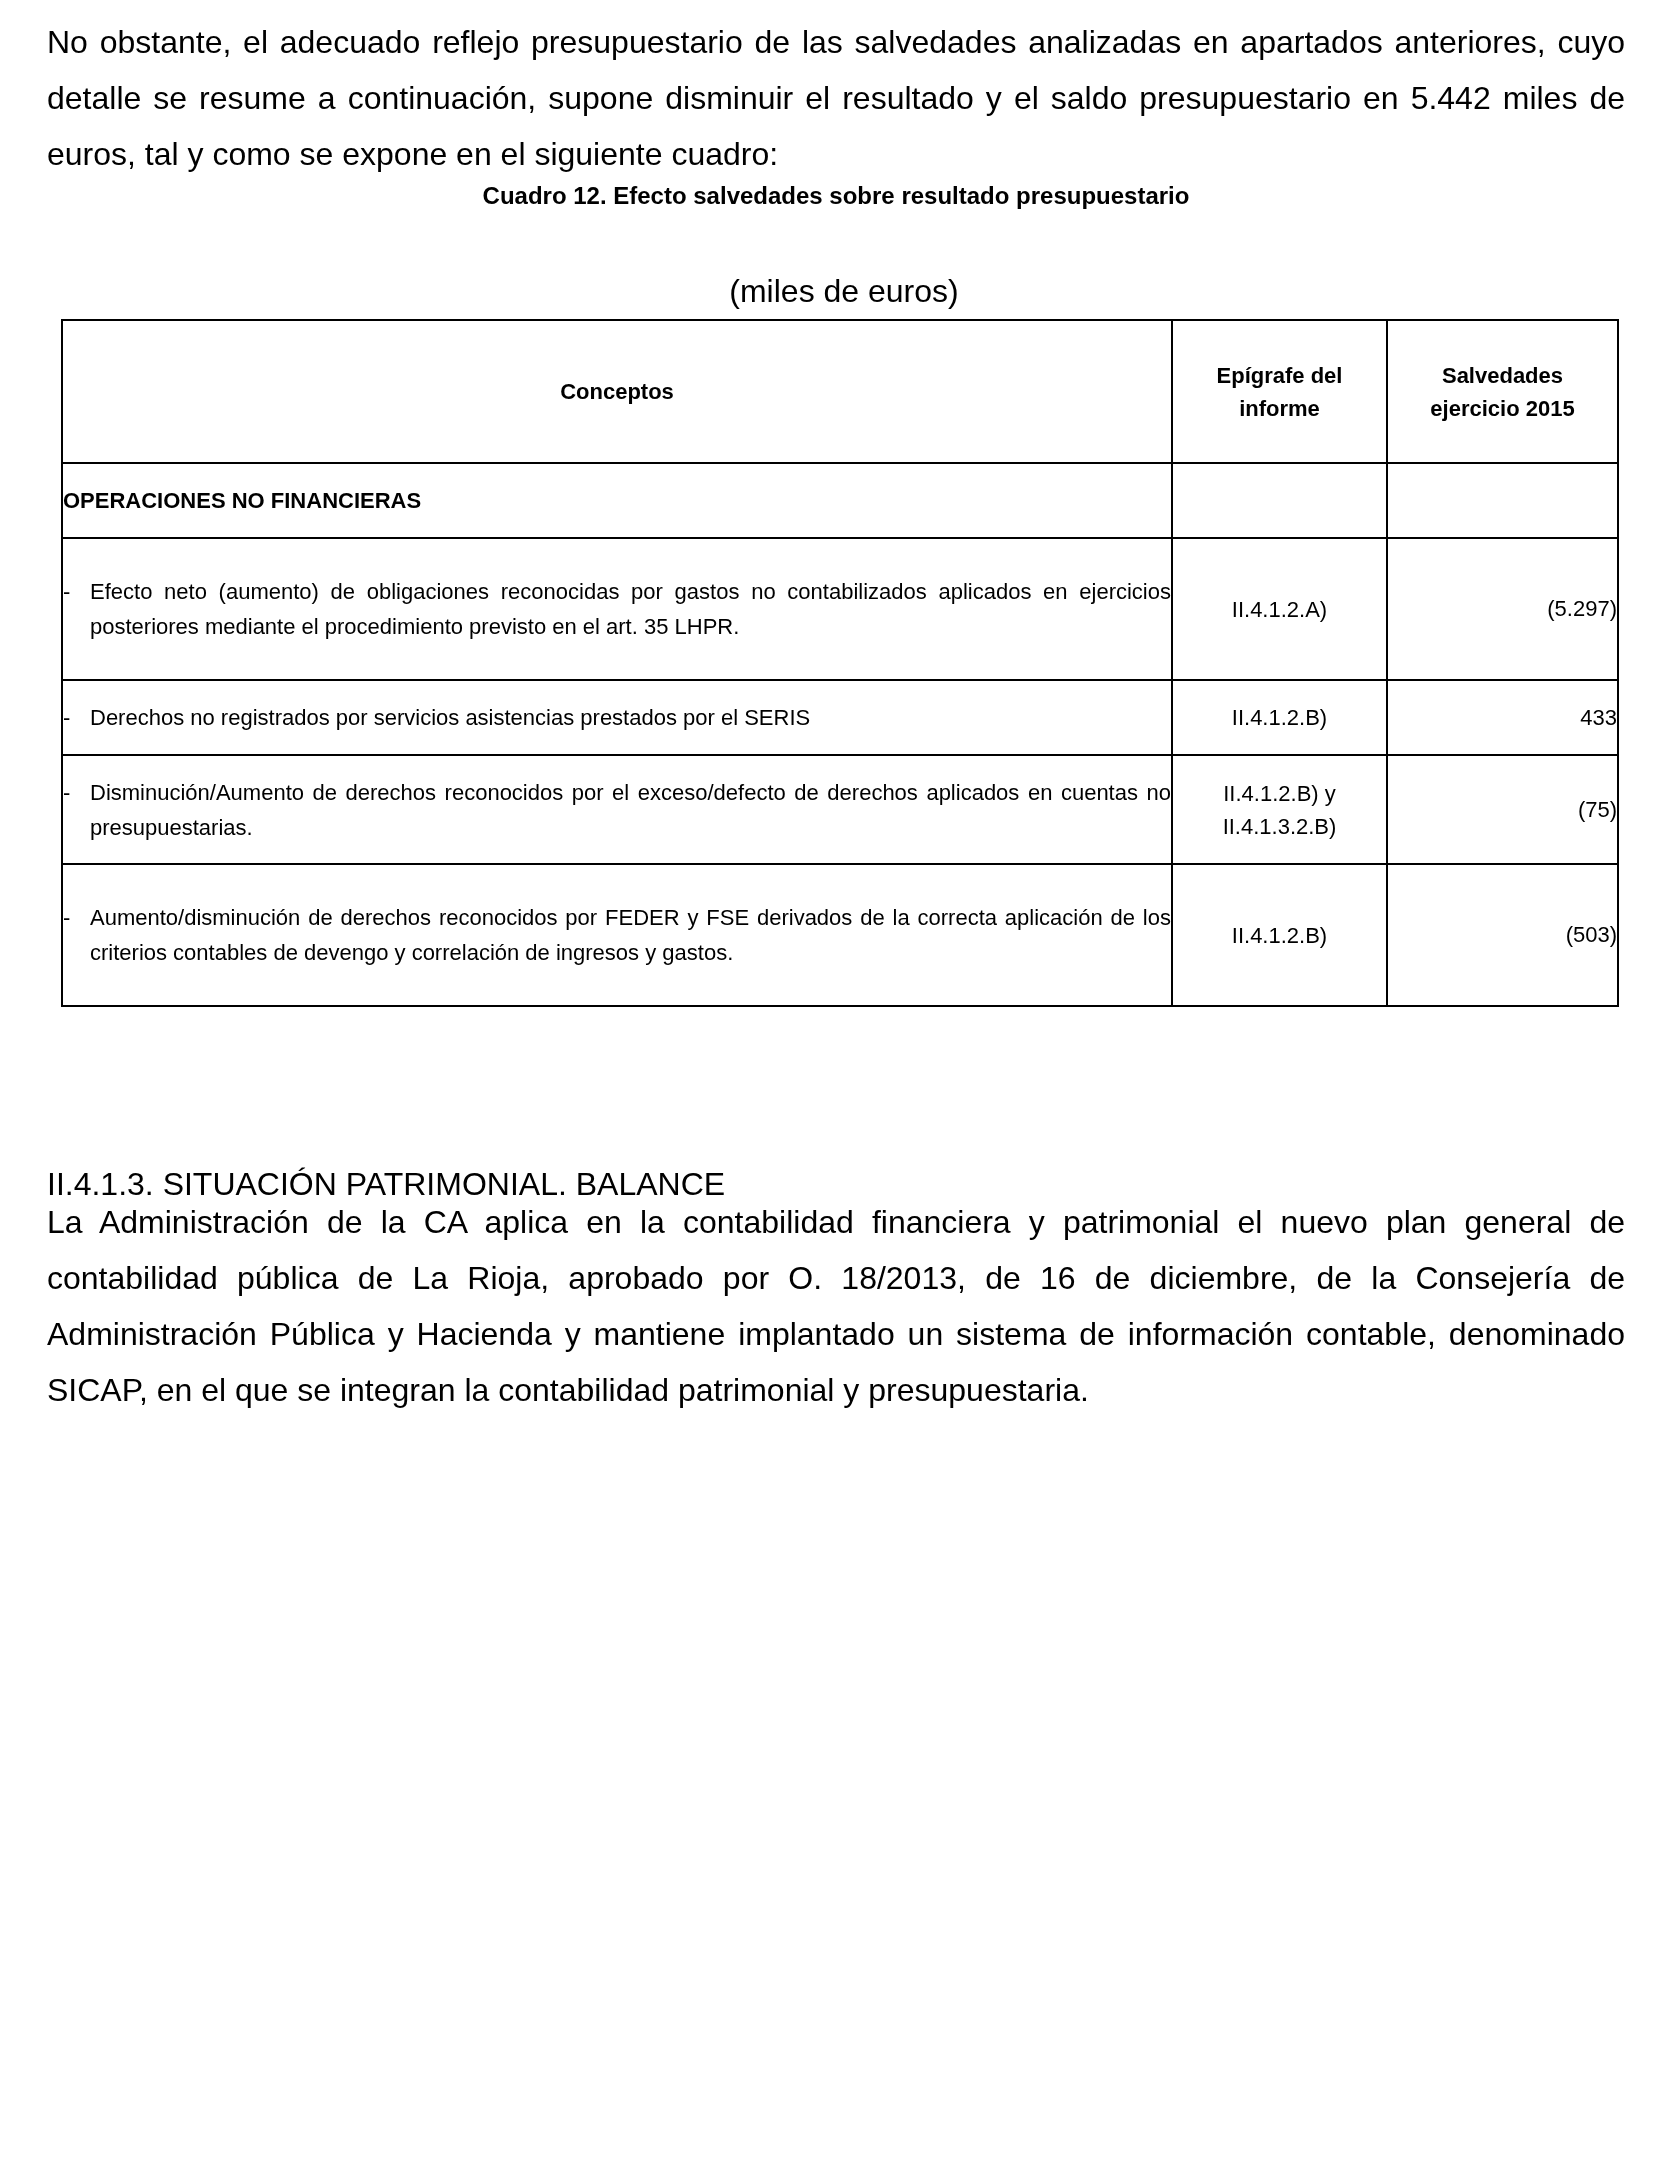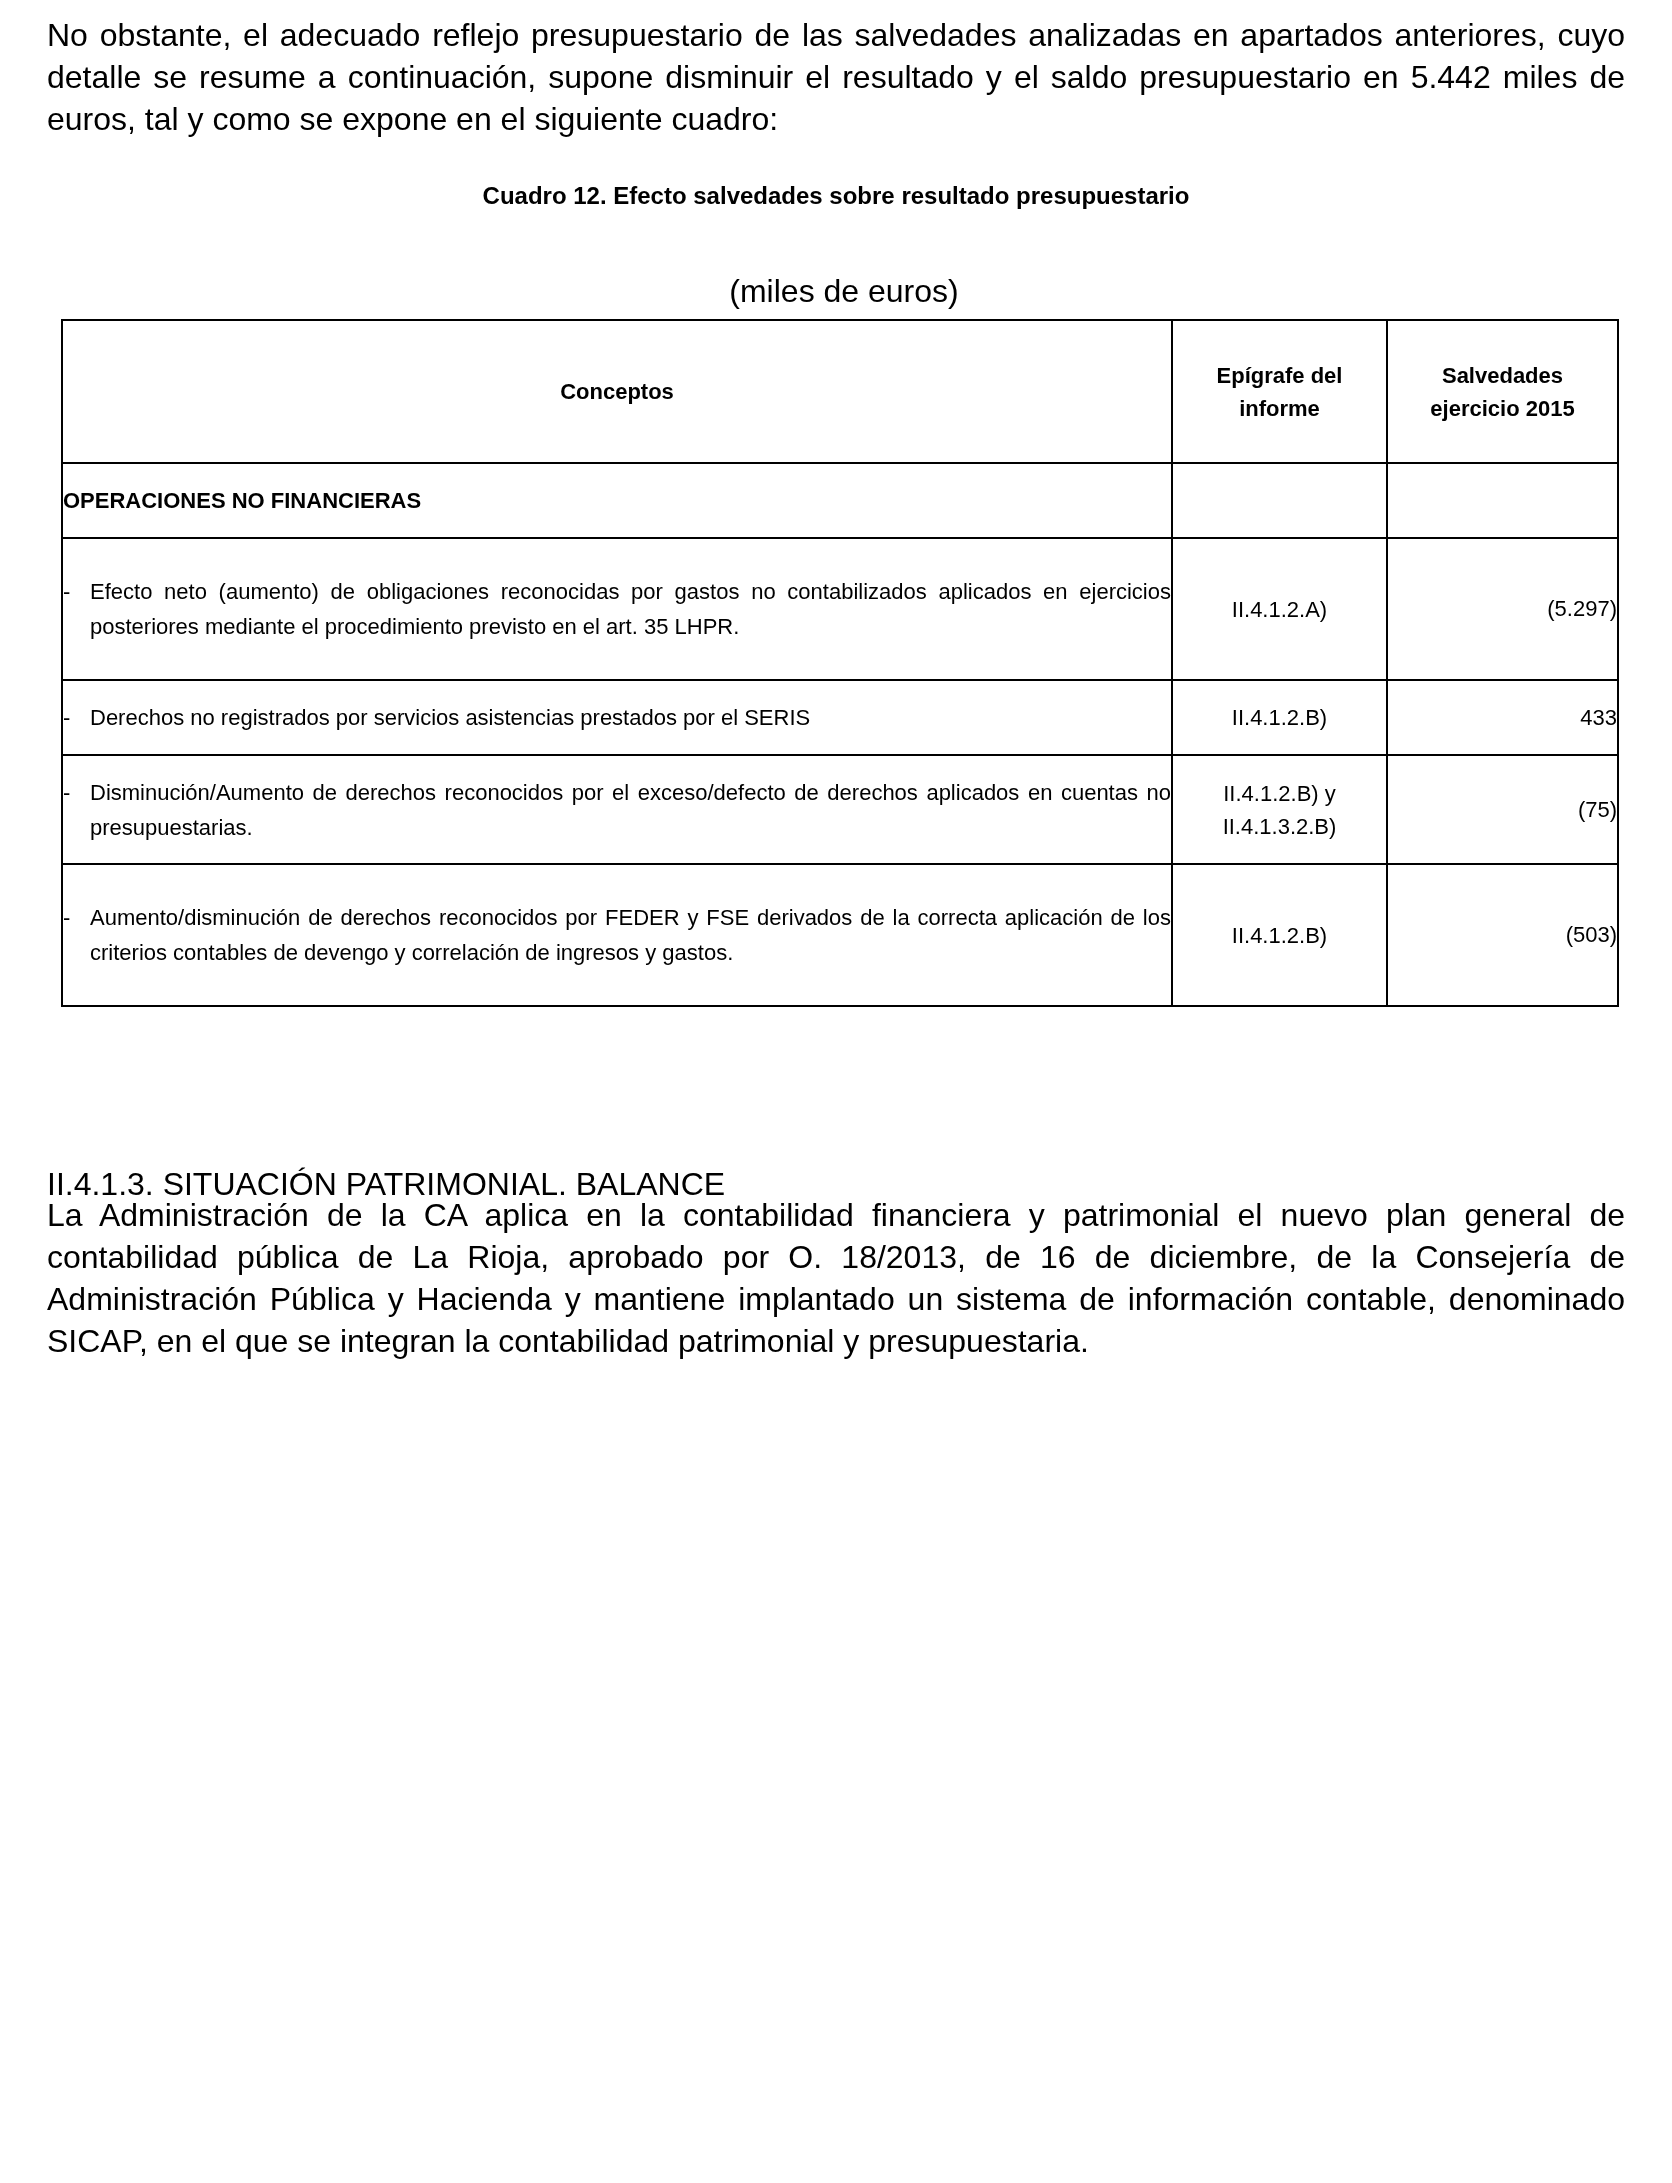--- a/index.html
+++ b/index.html
@@ -1,18 +1,18 @@
 <!DOCTYPE html>
 <html style="font-size:12.6px"><head>
 <meta charset="utf-8">
 <style>
   html, body { margin:0; padding:0; background:#ffffff; }
   body { width:1672px; height:2183px; position:relative; overflow:hidden;
          font-family:"Liberation Sans", sans-serif; color:#000; }
-  .para { position:absolute; left:47px; width:1578px; font-size:32px; line-height:42px;
+  .para { position:absolute; left:47px; width:1578px; font-size:32px; line-height:56px;
           text-align:justify; text-align-last:left; margin:0; }
   #p1 { top:14px; }
   #p2 { top:1194px; }
   .title { position:absolute; left:0; width:1672px; text-align:center; font-weight:bold;
            font-size:24px; top:182px; margin:0; }
   .subtitle { position:absolute; left:0; width:1672px; text-align:center; font-size:32px;
               top:265px; margin:8px; }
   .heading { position:absolute; left:47px; top:1166px; font-size:32px; margin:0; font-weight:normal; }
 
   table.t { position:absolute; left:61px; top:319px; width:1556px; border-collapse:collapse;

